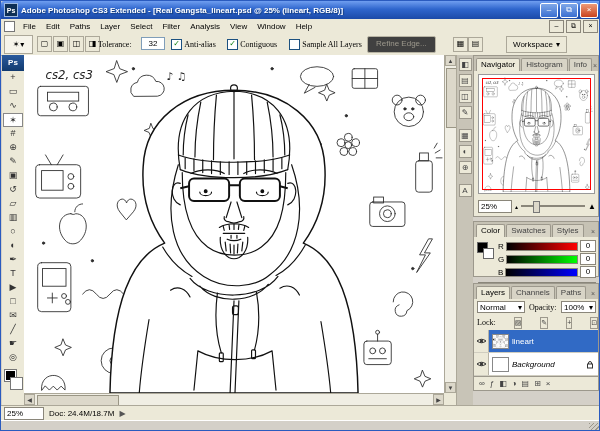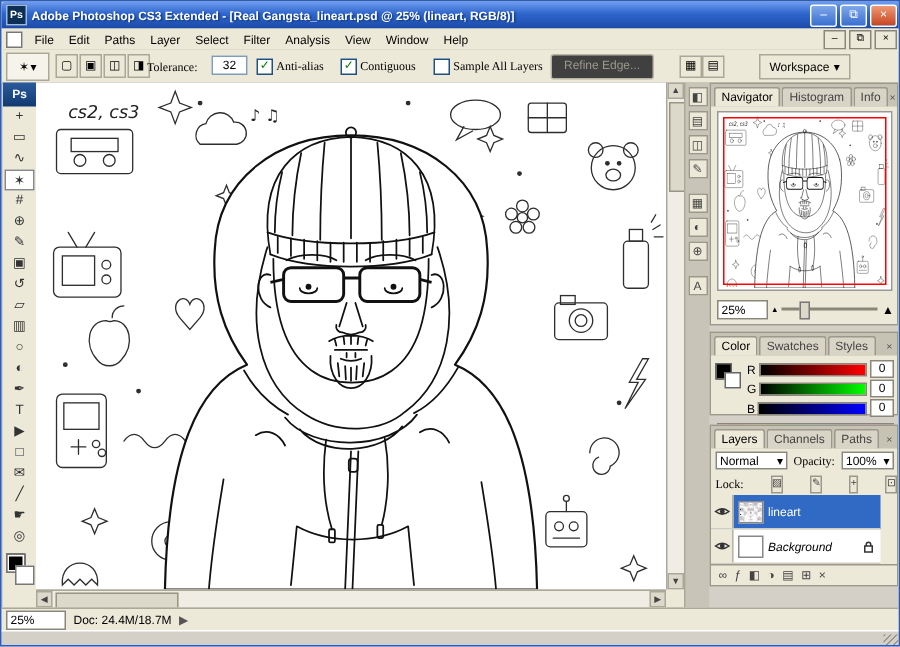--- a/index.html
+++ b/index.html
@@ -89,21 +89,21 @@
   .mini-fgbg{position:absolute;left:3px;top:20px;width:18px;height:18px;}
   .mini-fg{position:absolute;left:0;top:0;width:9px;height:9px;background:#000;border:1px solid #666;}
   .mini-bg{position:absolute;left:6px;top:6px;width:9px;height:9px;background:#fff;border:1px solid #666;}
   .blend-select{position:absolute;left:3px;top:17px;width:48px;height:12px;border:1px solid #8a867a;background:#fff;
     display:flex;align-items:flex-end;justify-content:space-between;padding:0 2px;box-sizing:border-box;}
   .opa-box{position:absolute;left:87px;top:17px;width:35px;height:12px;border:1px solid #8a867a;background:#fff;
     display:flex;align-items:center;justify-content:space-between;padding:0 2px;box-sizing:border-box;}
   .lockrow{position:absolute;left:0;top:32px;width:126px;height:13px;display:flex;align-items:center;gap:18px;padding:0 3px;box-sizing:border-box;}
   .lock-ic{width:9px;height:10px;border:1px solid #9c988c;background:#ece9d8;font-size:7px;line-height:9px;text-align:center;color:#444;}
   .fill-box{width:33px;height:12px;border:1px solid #8a867a;background:#fff;display:flex;align-items:center;justify-content:space-between;padding:0 2px;box-sizing:border-box;}
-  .layerlist{position:absolute;left:0;top:46px;width:113px;}
+  .layerlist{position:absolute;left:0;top:46px;width:124px;}
   .layer-row{height:22px;display:flex;align-items:center;background:#fff;border-bottom:1px solid #d0cdc0;}
   .layer-row.selected{background:#316ac5;color:#fff;}
   .eye-cell{width:15px;height:22px;border-right:1px solid #b7b3a6;background:#ece9d8;
     display:flex;align-items:center;justify-content:center;box-sizing:border-box;}
   .thumb{width:17px;height:15px;border:1px solid #888;margin:0 3px;background:#fff;box-sizing:border-box;overflow:hidden;}
   .thumb.checker{background-image:conic-gradient(#cfcfcf 25%,#fff 0 50%,#cfcfcf 0 75%,#fff 0);background-size:6px 6px;}
   .layer-lock{margin-left:auto;margin-right:4px;display:flex;}
   .layers-bottom{position:absolute;left:0;top:92px;width:124px;height:13px;background:#ece9d8;border-top:1px solid #9c988c;
     display:flex;align-items:center;gap:5px;padding:0 5px;box-sizing:border-box;color:#444;font-size:8px;}
   

